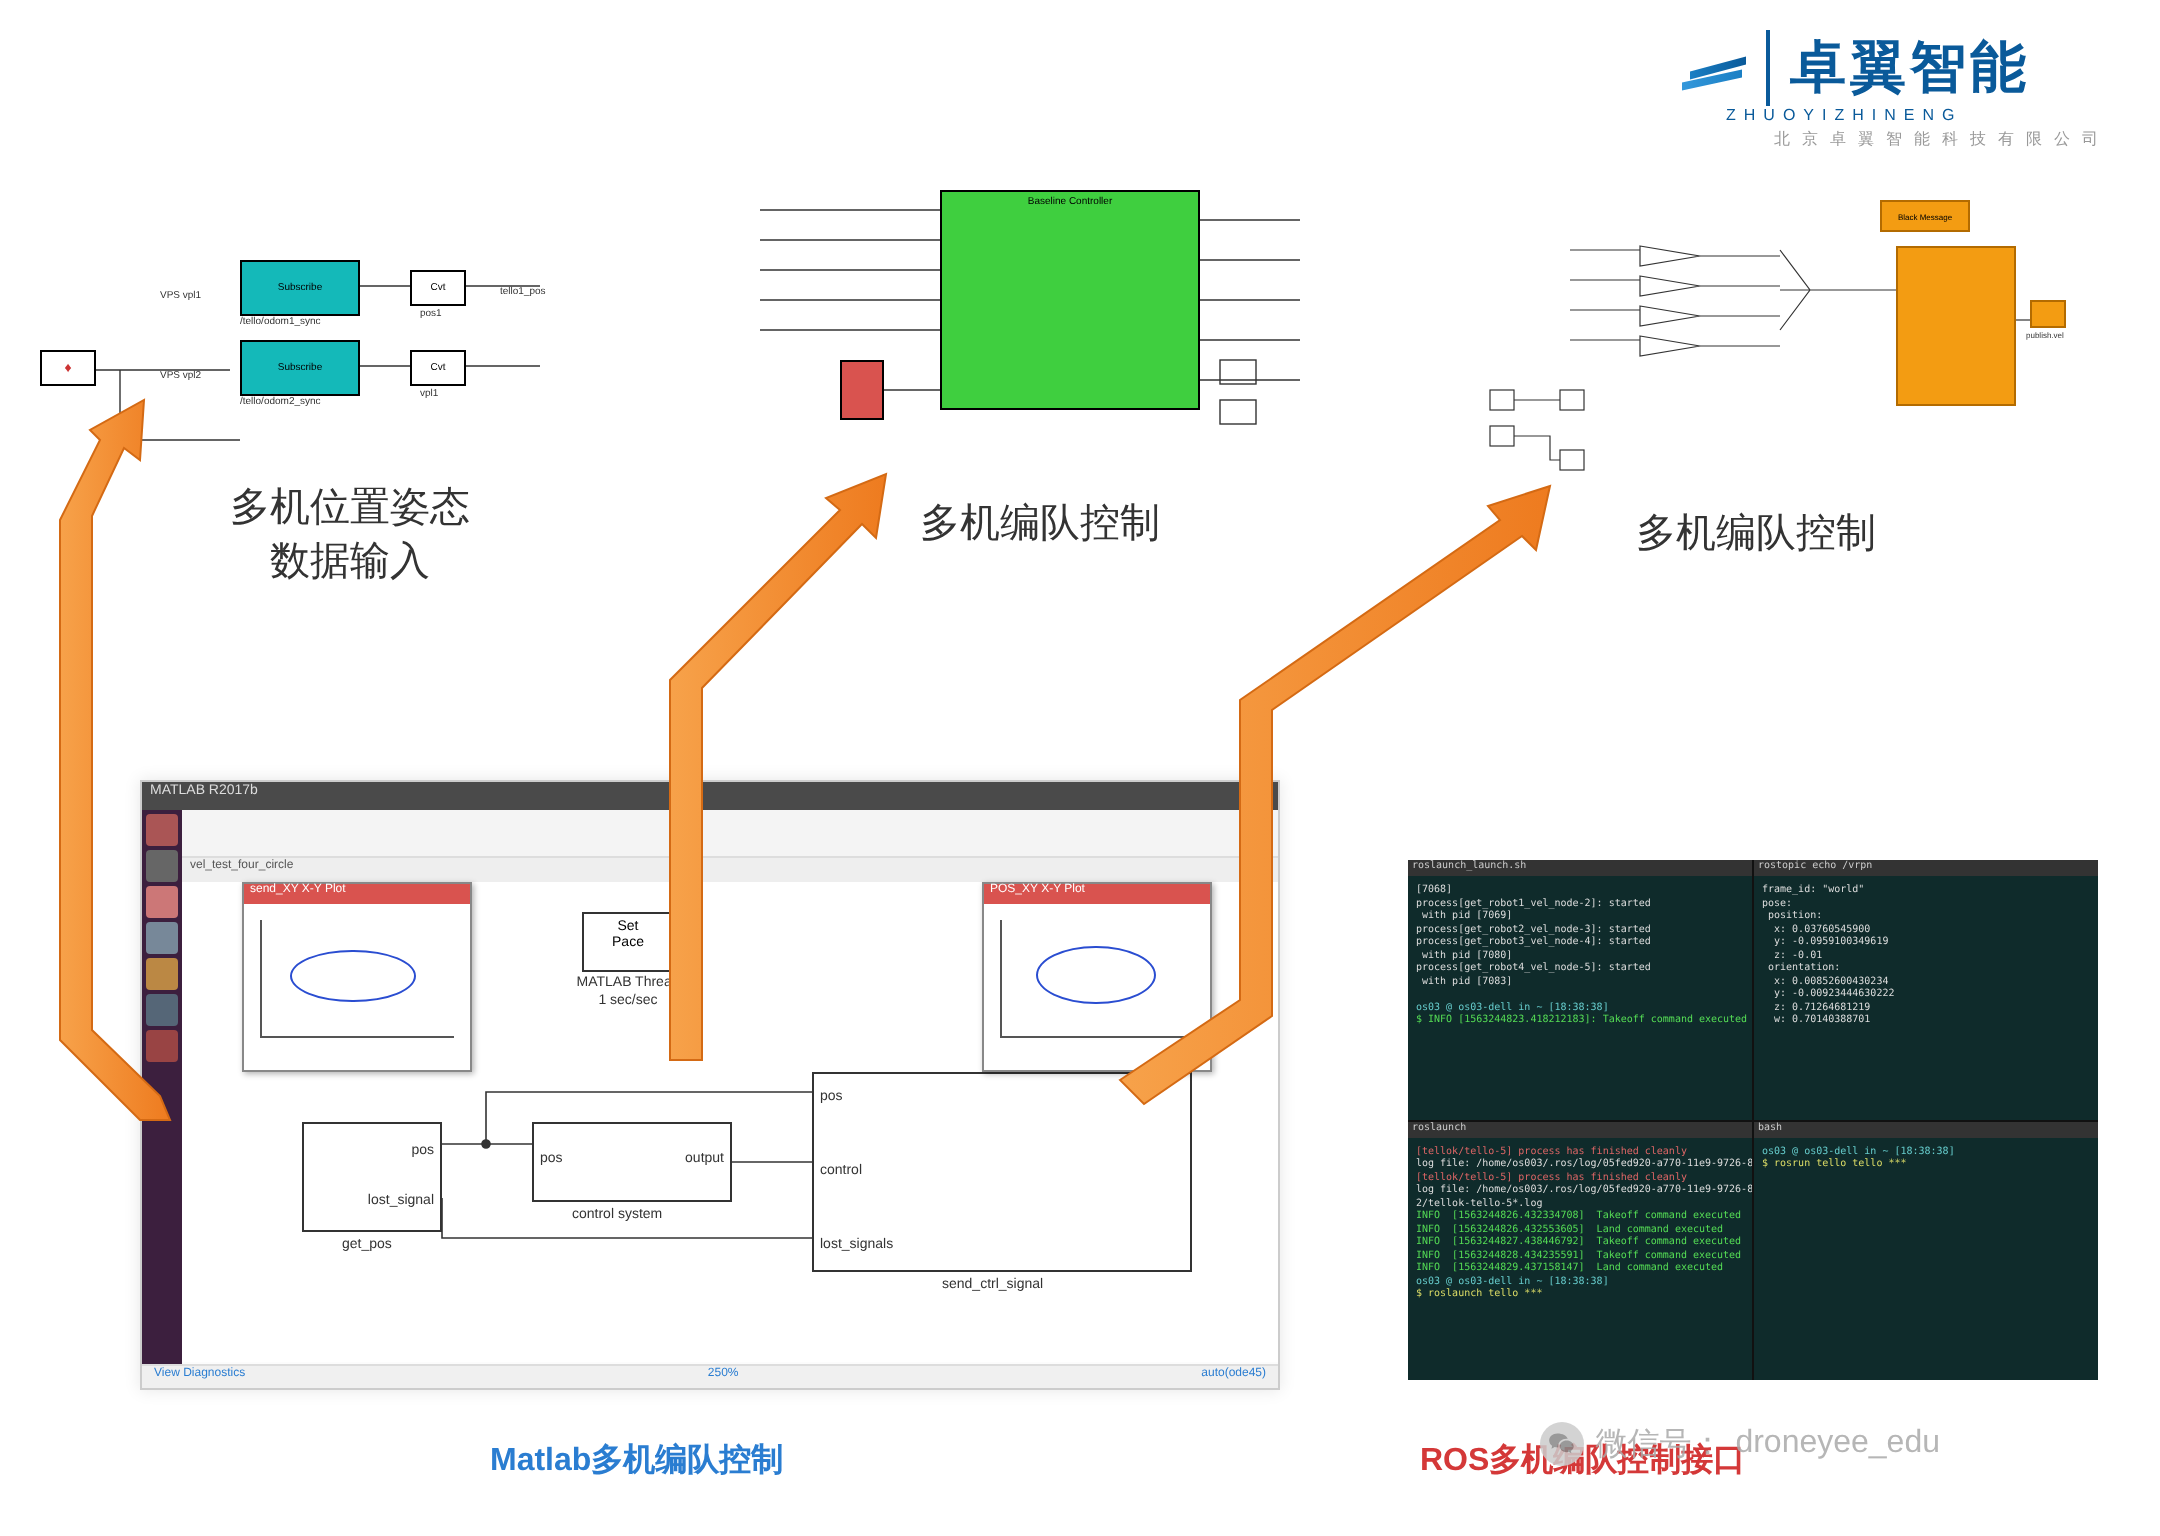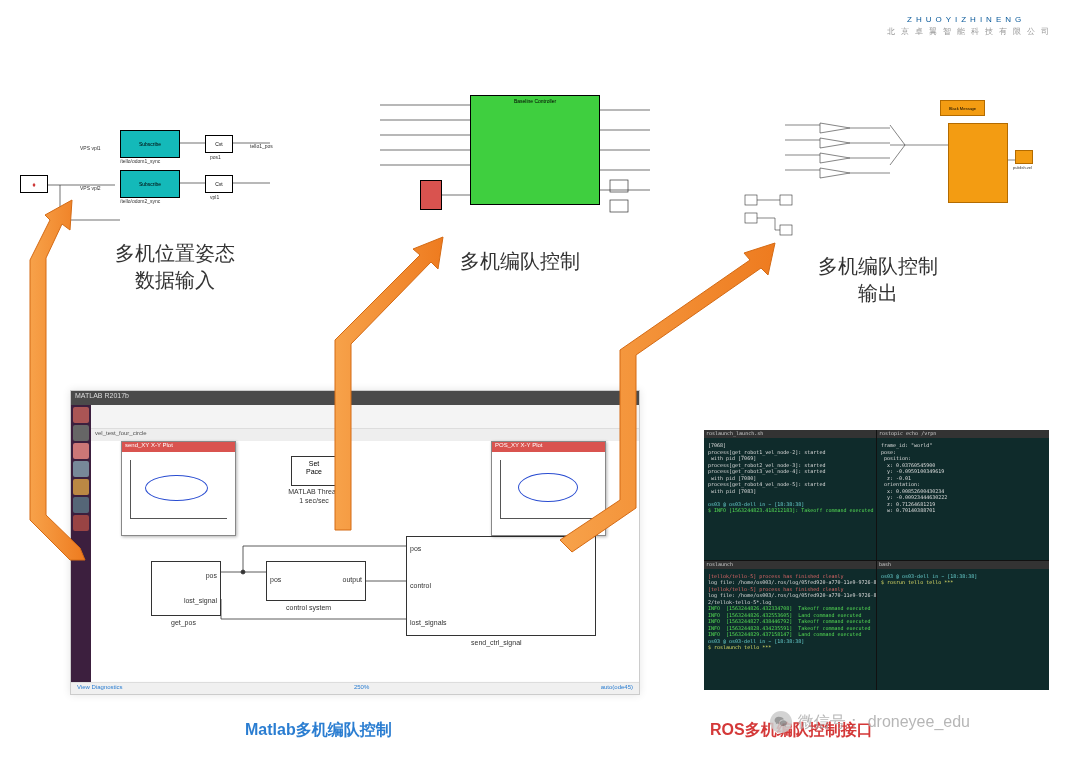--- a/index.html
+++ b/index.html
@@ -3,21 +3,21 @@
 <meta charset="utf-8">
 <style>
   * { box-sizing: border-box; margin: 0; padding: 0; }
   body { width: 1080px; height: 768px; background: #fff; font-family: "Microsoft YaHei", Arial, sans-serif; position: relative; overflow: hidden; }
   .logo { position: absolute; top: 15px; right: 25px; text-align: left; }
   .logo-row { display: flex; align-items: center; gap: 8px; }
   .logo-icon { width: 36px; height: 36px; position: relative; }
   .logo-icon::before { content:""; position:absolute; left:6px; top:16px; width:28px; height:4px; background:linear-gradient(90deg,#1a7fc4,#0a5a9a); transform:skewY(-15deg); }
   .logo-icon::after { content:""; position:absolute; left:2px; top:22px; width:30px; height:4px; background:linear-gradient(90deg,#3498db,#1a7fc4); transform:skewY(-12deg); }
   .logo-text { color: #0a5a9a; font-size: 28px; font-weight: bold; letter-spacing: 2px; border-left: 2px solid #0a5a9a; padding-left: 10px; }
-  .logo-pinyin { color: #0a5a9a; font-size: 8px; letter-spacing: 4px; margin-left: 68px; }
+  .logo-pinyin { color: #0a5a9a; font-size: 8px; letter-spacing: 4px; margin-left: 24px; }
   .logo-sub { color: #999; font-size: 8px; letter-spacing: 6px; margin-left: 48px; margin-top: 2px; }
 
   .diag { position: absolute; }
   .caption { position: absolute; text-align: center; font-size: 20px; color: #333; }
   .bottom-label { position: absolute; font-size: 16px; font-weight: bold; }
   .blue { color: #2a7dd1; }
   .red { color: #d43838; }
   .mini-block { position:absolute; border:1px solid #000; font-size:5px; text-align:center; display:flex; align-items:center; justify-content:center; }
 
   
@@ -54,20 +54,24 @@
   
   .arrow { position:absolute; pointer-events:none; }
 
   .watermark { position:absolute; right:110px; bottom:35px; color:#aaa; font-size:16px; display:flex; align-items:center; gap:6px; opacity:0.85; }
   .wechat-icon { width:22px; height:22px; border-radius:50%; background:#ccc; display:flex; align-items:center; justify-content:center; }
 </style>
 </head>
 <body>
 
 <div class="logo">
+  <div class="logo-row">
+    <div class="logo-icon"></div>
+    <div class="logo-text">卓翼智能</div>
+  </div>
   <div class="logo-pinyin">ZHUOYIZHINENG</div>
   <div class="logo-sub">北京卓翼智能科技有限公司</div>
 </div>
 
 <div class="diag" style="left:20px; top:125px; width:270px; height:110px;">
   <div class="mini-block" style="left:0px; top:50px; width:28px; height:18px; background:#fff;">
     <span style="color:#c33; font-size:7px;">♦</span>
   </div>
   <div class="mini-block" style="left:100px; top:5px; width:60px; height:28px; background:#14b9b9;">
     <span>Subscribe</span>
@@ -134,21 +138,20 @@
 
 <div class="caption" style="left:85px; top:240px; width:180px;">
   <div>多机位置姿态</div>
   <div>数据输入</div>
 </div>
 <div class="caption" style="left:430px; top:248px; width:180px;">
   <div>多机编队控制</div>
 </div>
 <div class="caption" style="left:788px; top:253px; width:180px;">
   <div>多机编队控制</div>
-  <div>输出</div>
 </div>
 
 <div class="matlab">
   <div class="matlab-titlebar">MATLAB R2017b</div>
   <div class="ubuntu-dock">
     <div class="dock-icon"></div>
     <div class="dock-icon"></div>
     <div class="dock-icon"></div>
     <div class="dock-icon"></div>
     <div class="dock-icon"></div>

